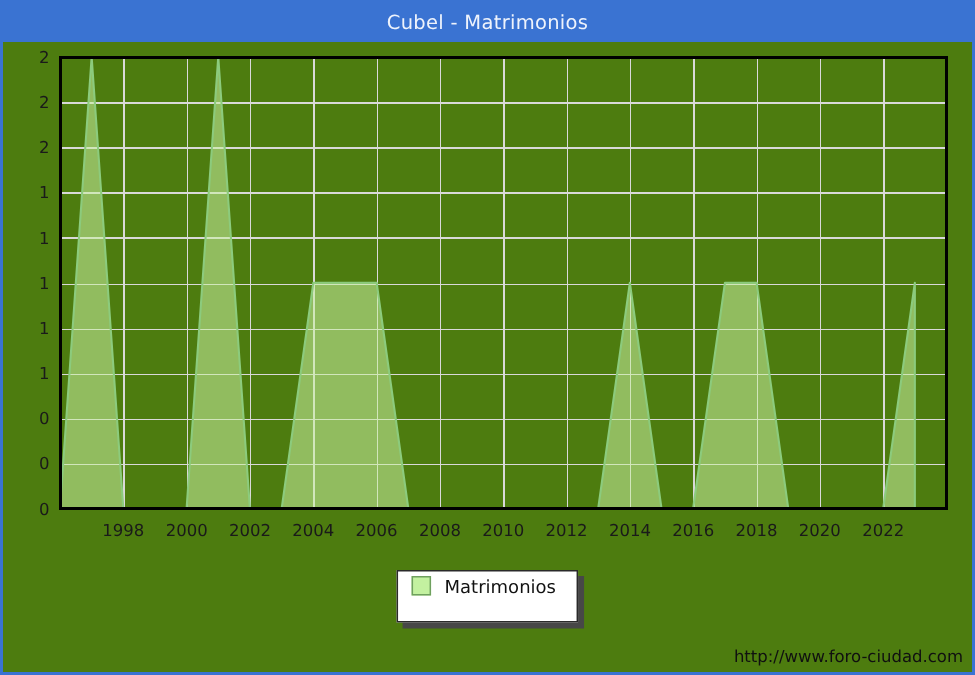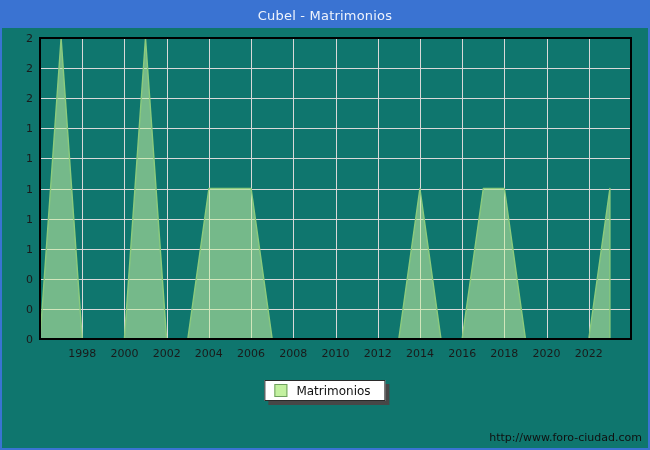--- a/index.html
+++ b/index.html
@@ -1,21 +1,21 @@
 <!DOCTYPE html>
 <html><head>
 <meta charset="utf-8">
 <style>
   html,body{margin:0;padding:0;background:#fff;}
   .frame{
     position:relative;
     width:650px;height:450px;
     box-sizing:border-box;
     border:2px solid #3a73d2;
-    background:#0f766e;
+    background:#4d7c0f;
     font-family:"DejaVu Sans","Liberation Sans",sans-serif;
     overflow:hidden;
   }
   .titlebar{
     position:absolute;top:0;left:0;right:0;height:26px;
     background:#3a73d2;
     display:flex;align-items:center;justify-content:center;
   }
   .titlebar .title{
     color:#eef3fc;font-size:13px;letter-spacing:0.2px;
@@ -28,21 +28,21 @@
   }
   .watermark .wm-left{color:#ebebeb;}
   .watermark .wm-right{color:#dfe5f7;}
   svg.chart{position:absolute;top:0;left:0;z-index:2;}
   .legend{
     position:absolute;top:378px;left:50%;transform:translateX(-50%);
     background:#ffffff;
     border:1px solid #2a2a2a;
     box-shadow:4px 4px 0 #474747;
     display:flex;align-items:flex-start;gap:9px;
-    padding:3px 14px 2px 9px;
+    padding:3px 14px 16px 9px;
     z-index:3;
   }
   .legend-swatch{
     width:11px;height:11px;
     background:#c3f1a0;
     border:1px solid #6fa05f;
     display:inline-block;
   }
   .legend-label{font-size:12px;color:#111;}
   .footer-url{

